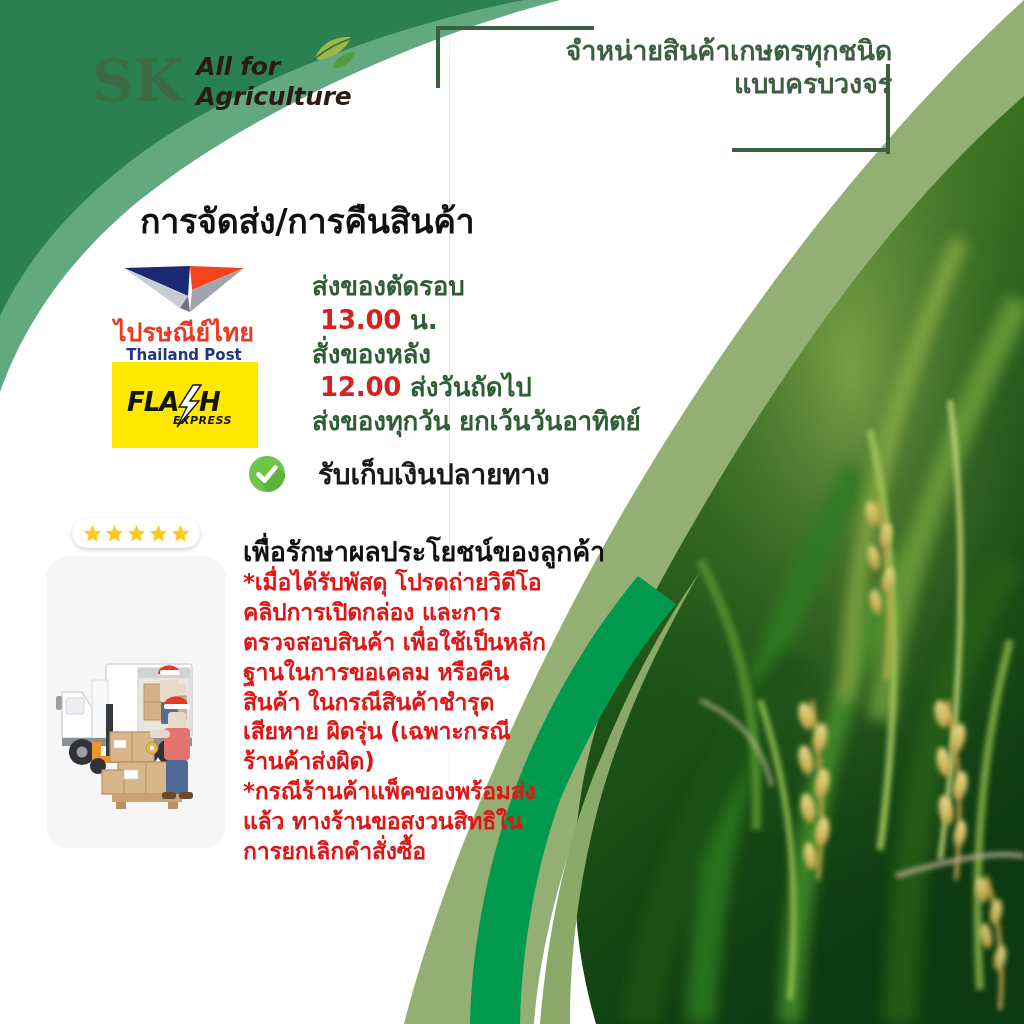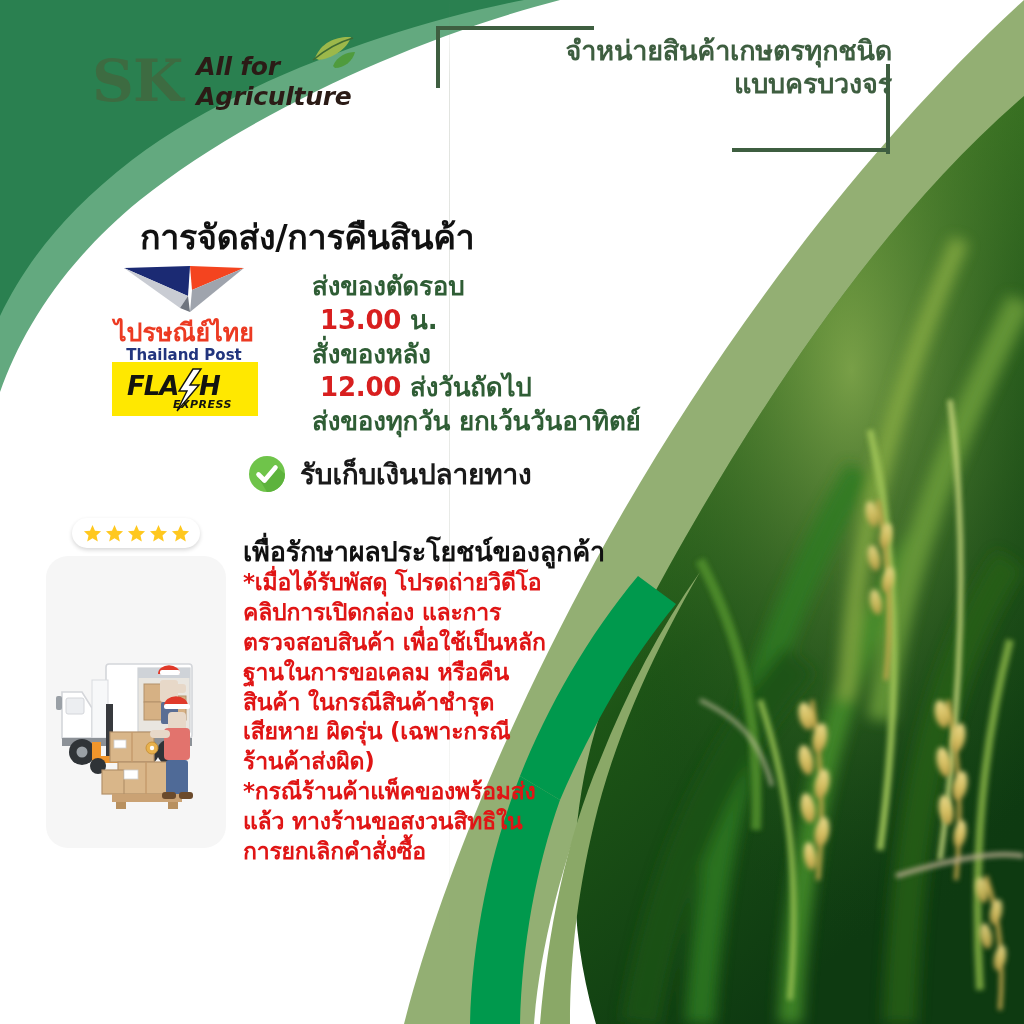--- a/index.html
+++ b/index.html
@@ -29,39 +29,39 @@
   .hl-line{position:absolute;background:#3e5e40;}
   .hl-top{left:0;top:0;width:158px;height:4px;}
   .hl-left{left:0;top:0;width:4px;height:62px;}
   .hl-right{right:26px;top:38px;width:4px;height:90px;}
   .hl-bot{right:26px;bottom:-6px;width:158px;height:4px;}
   .headline{position:absolute;left:16px;top:8px;width:440px;text-align:right;
             color:#3e5e40;font-weight:700;font-size:27px;line-height:1.24;letter-spacing:-.2px;}
 
   
   .sec-title{position:absolute;left:140px;top:194px;font-size:34px;font-weight:700;color:#111;
-             letter-spacing:-.3px;margin-top:16px;}
+             letter-spacing:-.3px;}
 
   
   .thpost{position:absolute;left:112px;top:262px;width:144px;text-align:center;}
   .thpost svg{display:block;margin:0 auto;}
   .thpost-th{font-size:25px;font-weight:700;color:#ec3a22;line-height:1;margin-top:2px;}
   .thpost-en{font-size:15px;font-weight:700;color:#22357e;line-height:1;margin-top:3px;}
 
-  .flash{position:absolute;left:112px;top:362px;width:146px;height:54px;background:#ffe800;
+  .flash{position:absolute;left:112px;top:362px;width:146px;height:86px;background:#ffe800;
          display:flex;align-items:center;justify-content:center;}
   .flash svg{display:block;}
 
   
   .ship-info{position:absolute;left:312px;top:270px;font-size:26px;line-height:1.30;
              color:#2f5d35;font-weight:600;letter-spacing:-.2px;}
   .ship-info .red{color:#d81f1f;font-weight:700;margin-left:8px;}
 
   
-  .cod{position:absolute;left:248px;top:452px;display:flex;align-items:center;gap:14px;}
+  .cod{position:absolute;left:248px;top:452px;display:flex;align-items:center;gap:32px;}
   .cod-txt{font-size:28px;font-weight:700;color:#1a1a1a;letter-spacing:-.2px;}
 
   
   .stars{position:absolute;left:72px;top:518px;width:128px;height:30px;background:#fff;
          border-radius:15px;box-shadow:0 2px 4px rgba(0,0,0,.16);
          display:flex;align-items:center;justify-content:center;gap:3px;}
 
   
   .truck-card{position:absolute;left:46px;top:556px;width:180px;height:292px;background:#f6f6f6;
               border-radius:22px;overflow:hidden;}

